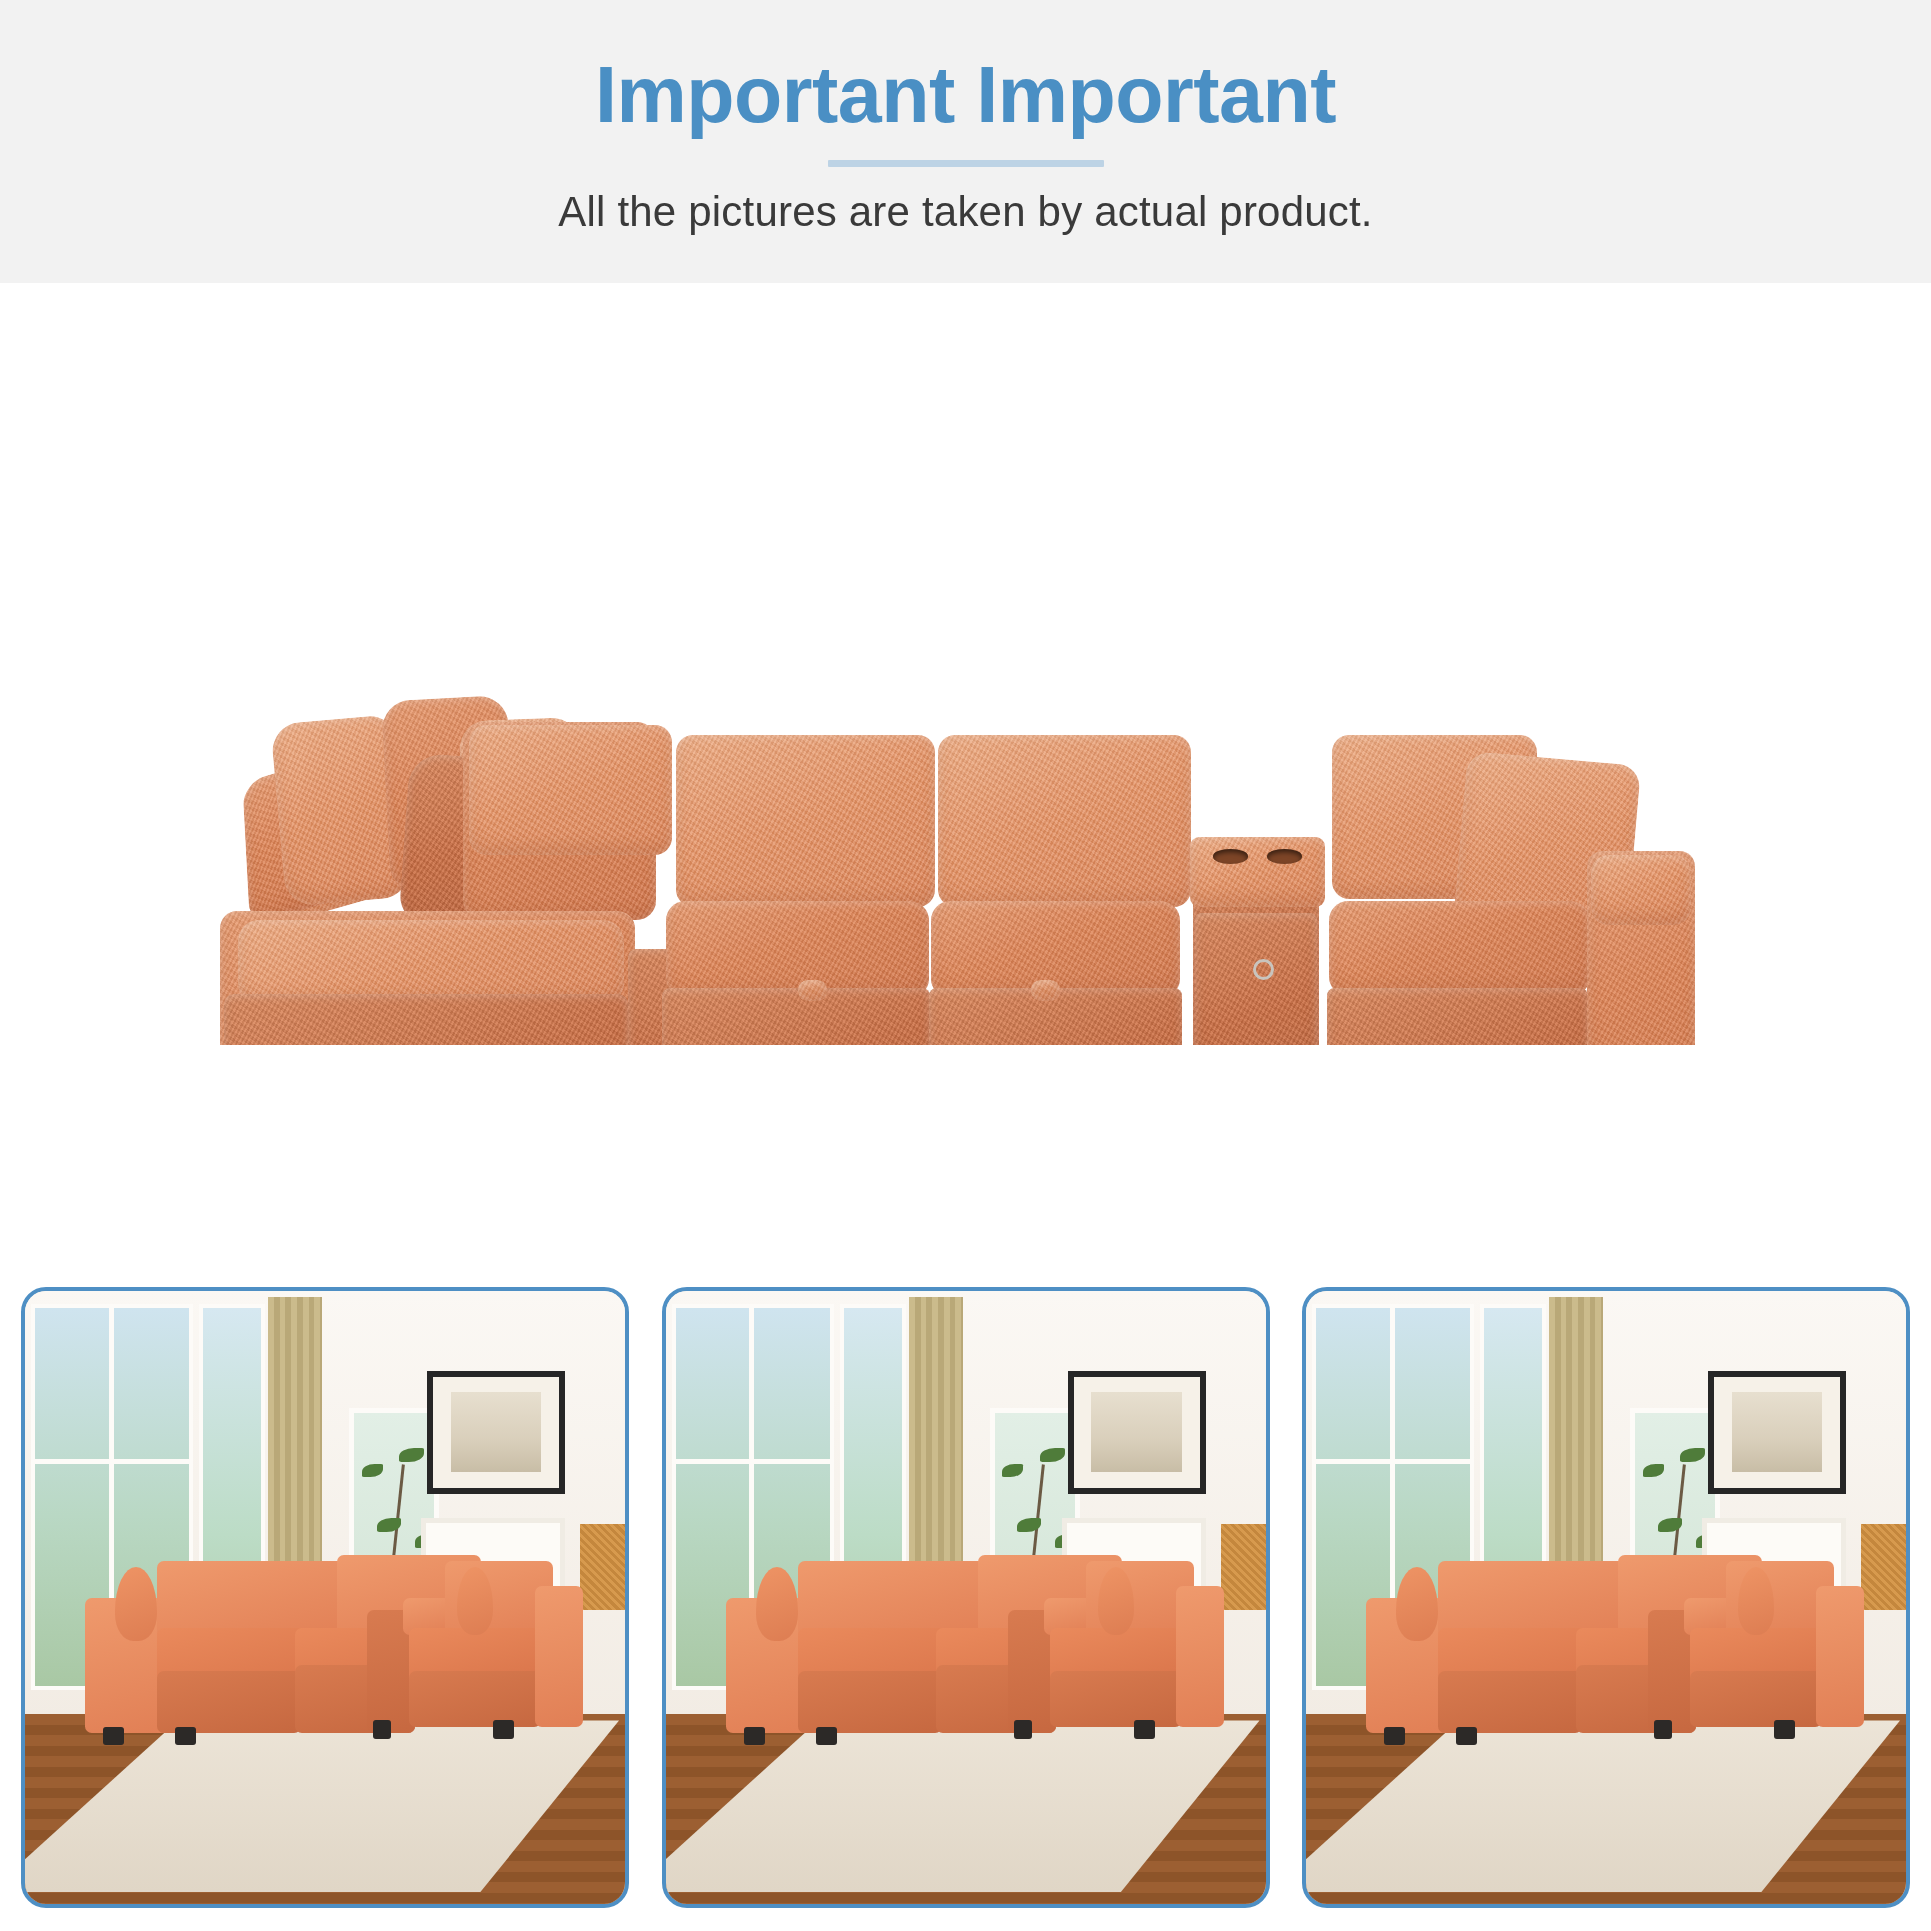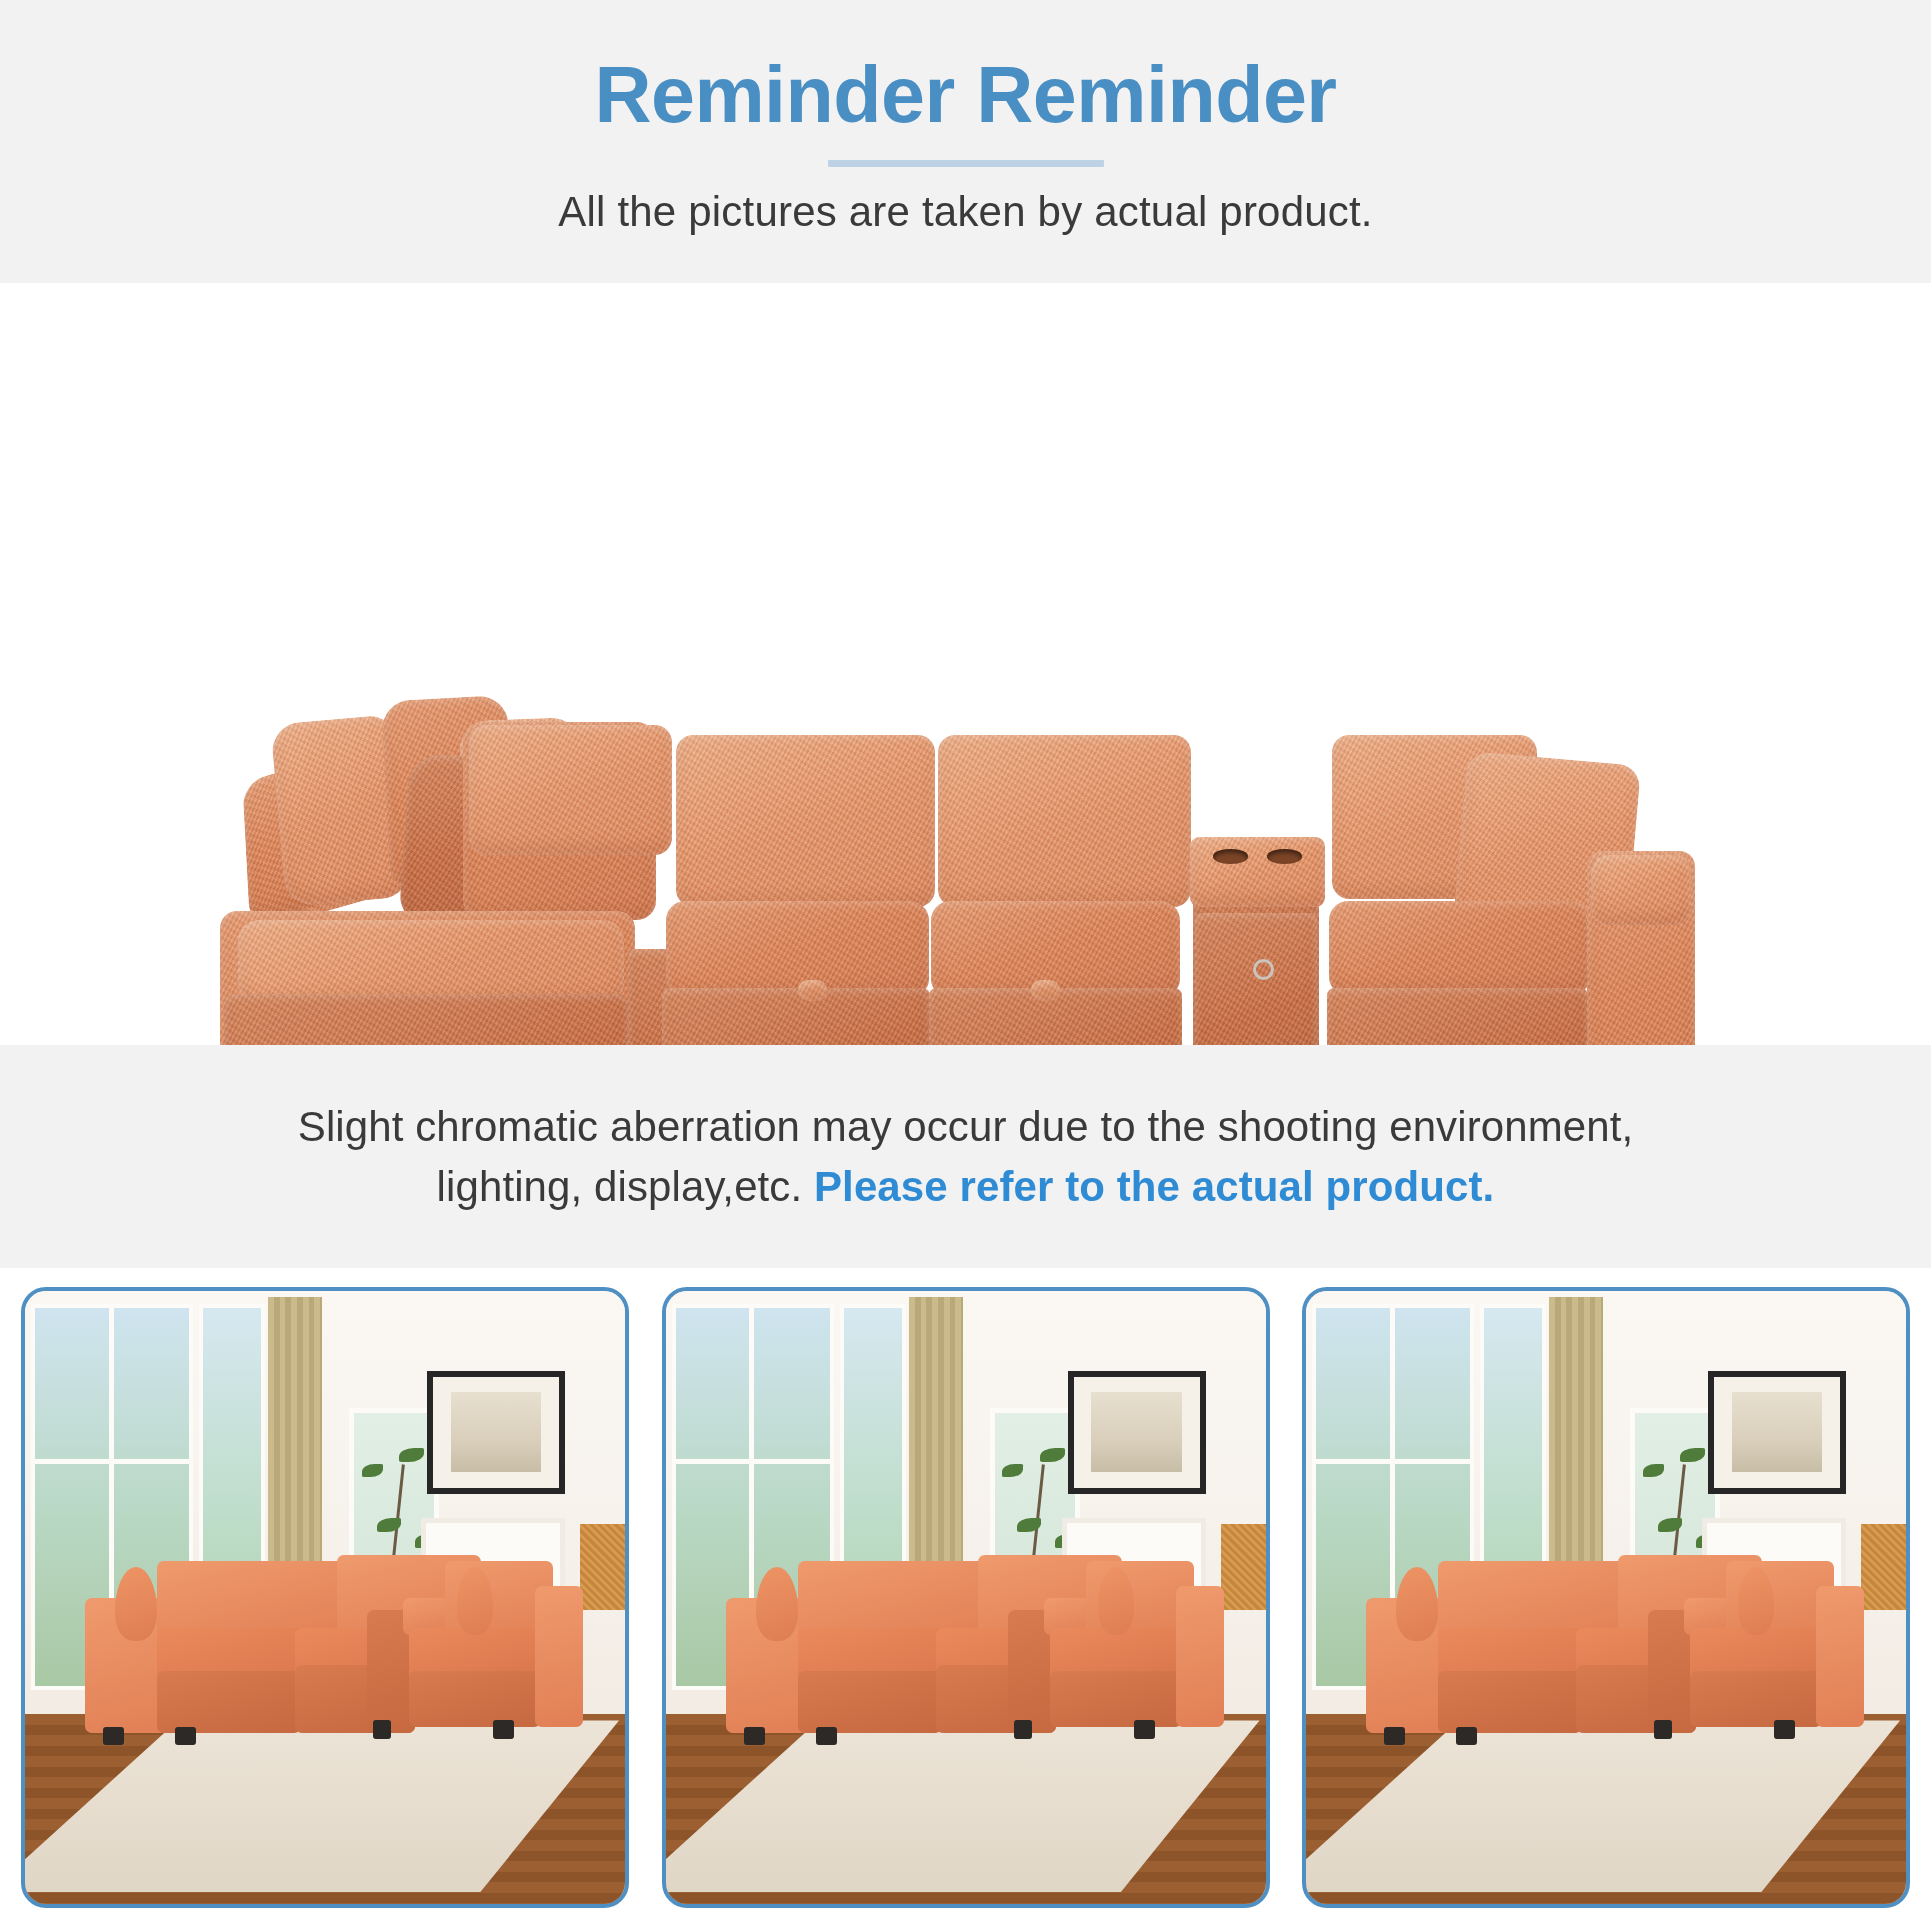--- a/index.html
+++ b/index.html
@@ -176,21 +176,21 @@
   .mfoot { position:absolute; background:#2c2927; border-radius:2.9px; }
   .mpill { position:absolute; background: linear-gradient(160deg,#ee9465,#dd7d52);
            border-radius: 52% 52% 46% 46% / 62% 62% 38% 38%; }
 </style>
 </head>
 <body>
 
 <div class="page">
 
   <div class="band band-top">
-    <div class="headline">Reminder Reminder</div>
+    <div class="headline">Important Important</div>
     <div class="divider"></div>
     <div class="subhead">All the pictures are taken by actual product.</div>
   </div>
 
   <div class="hero">
     <div class="hero-stage">
 
       <div class="uph light" style="left:276px; top:506px; width:145px; height:116px; transform:skewY(-16deg); border-radius:17.4px;"></div>
       <div class="uph" style="left:246px; top:483px; width:106px; height:145px; transform:skewY(-14deg) rotate(-3deg); border-radius:23px;"></div>
       <div class="uph light" style="left:278px; top:436px; width:126px; height:183px; transform:rotate(-5deg); border-radius:29px;"></div>
@@ -232,26 +232,20 @@
       <div class="uph light" style="left:1460px; top:475px; width:174px; height:174px; transform:rotate(5deg); border-radius:23px;"></div>
       <div class="uph" style="left:1329px; top:618px; width:261px; height:95px; border-radius:19.3px;"></div>
       <div class="uph dark" style="left:1327px; top:705px; width:261px; height:154px; border-radius:7.7px;"></div>
 
       <div class="uph" style="left:1587px; top:568px; width:108px; height:290px; border-radius:15.4px;"></div>
       <div class="uph light" style="left:1591px; top:572px; width:100px; height:70px; border-radius:17.4px;"></div>
 
     </div>
   </div>
 
-  <div class="band band-mid">
-    <div class="note">
-      <span>Slight chromatic aberration may occur due to the shooting environment,</span><br>
-      <span>lighting, display,etc. </span><span class="accent">Please refer to the actual product.</span>
-    </div>
-  </div>
 
   <div class="thumbs">
 
     <div class="thumb">
       <div class="scene">
         <div class="wall"></div>
         <div class="window"></div>
         <div class="window2"></div>
         <div class="curtain"></div>
         <div class="doorway"></div>

